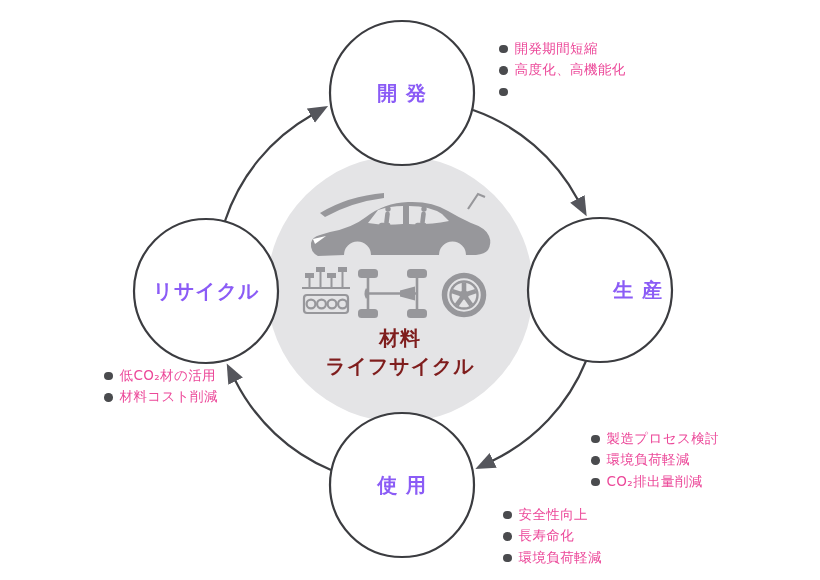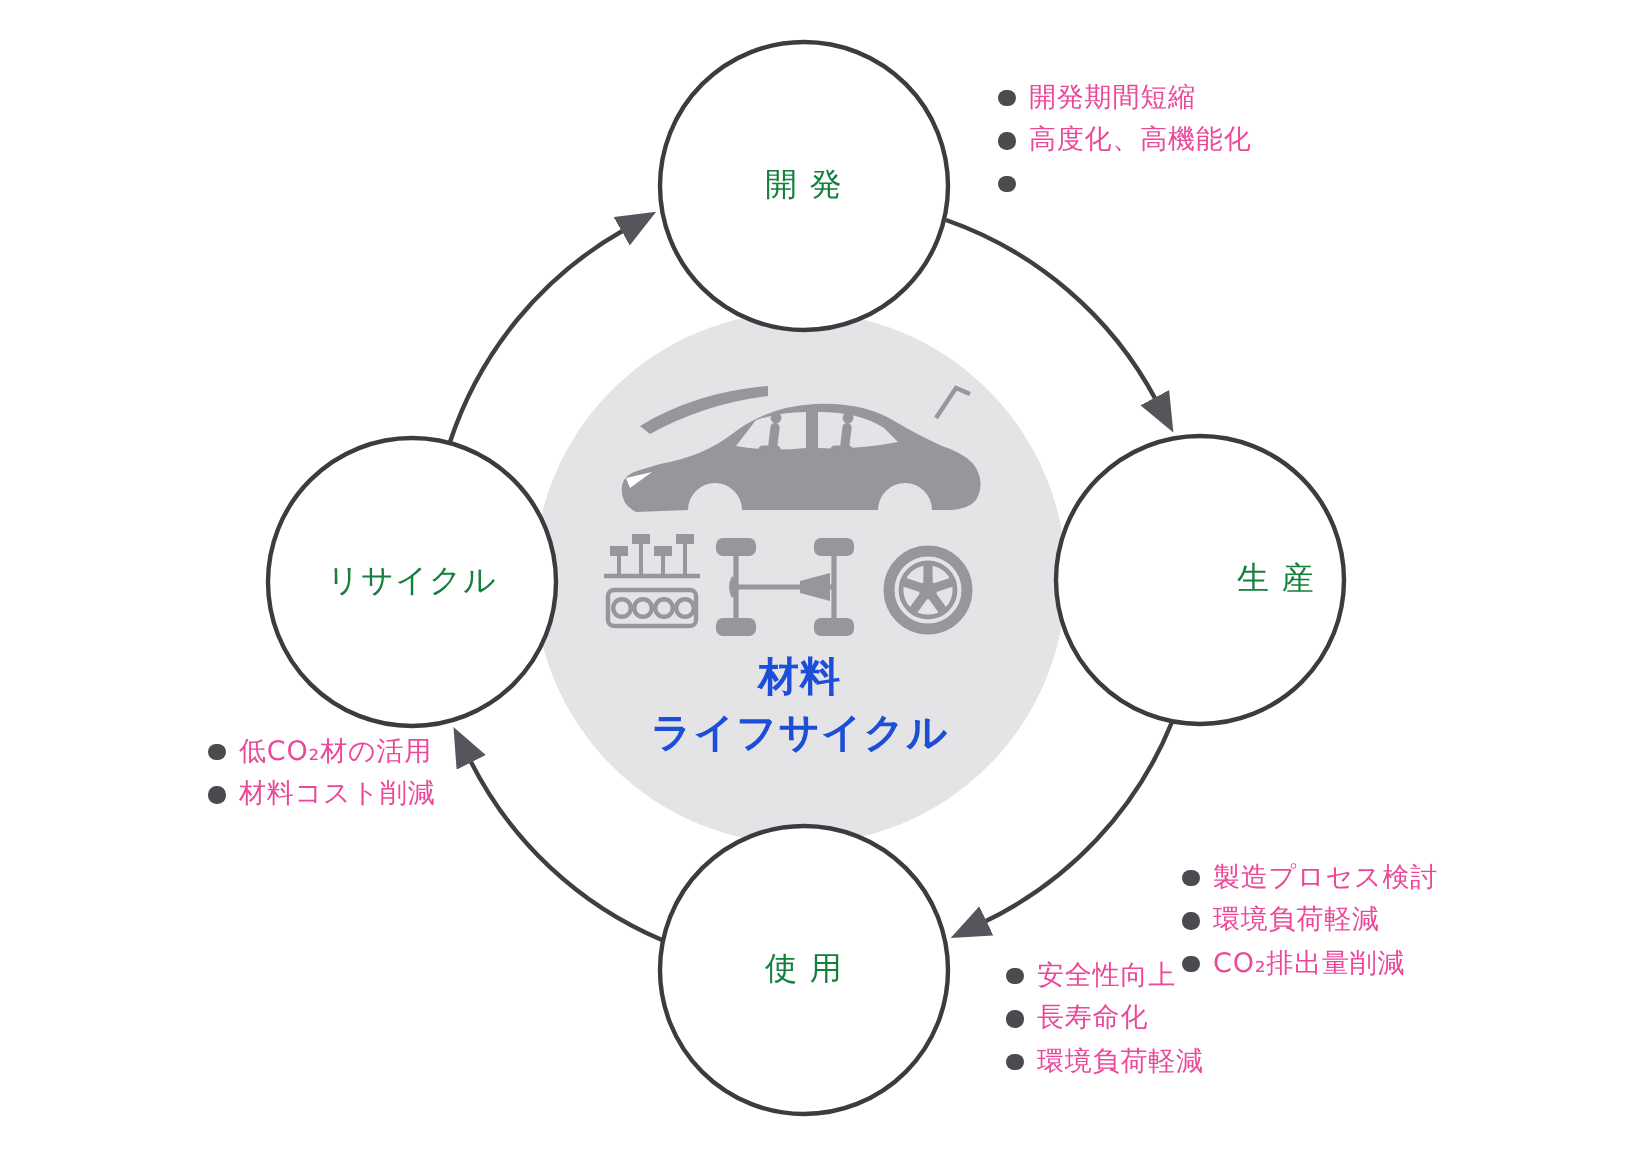--- a/index.html
+++ b/index.html
@@ -3,26 +3,26 @@
 <meta charset="utf-8">
 <style>
   html,body{margin:0;padding:0;background:#ffffff;}
   .stage{
     position:relative;width:820px;height:580px;background:#ffffff;overflow:hidden;
     font-family:"DejaVu Sans","Liberation Sans",sans-serif;
   }
   .stage svg{position:absolute;left:0;top:0;}
   .node-label{
     position:absolute;transform:translate(-50%,-50%);
-    font-size:16px;font-weight:normal;color:#15803d;
+    font-size:20px;font-weight:bold;color:#8b5cf6;
     letter-spacing:0.04em;white-space:nowrap;
   }
   .center-title{
     position:absolute;left:400px;top:324px;transform:translateX(-50%);
-    text-align:center;font-size:20px;font-weight:bold;color:#1d4ed8;
+    text-align:center;font-size:20px;font-weight:bold;color:#7f1d1d;
     line-height:28px;letter-spacing:0.04em;white-space:nowrap;
   }
   .points{
     position:absolute;list-style:none;margin:0;padding:0;
     font-size:13.5px;color:#ec4899;letter-spacing:0.03em;
   }
   .points li{display:flex;align-items:center;height:21.5px;white-space:nowrap;}
   .dot{width:8.5px;height:8.5px;border-radius:50%;background:#4a4b4e;margin-right:7px;flex:none;}
 </style>
 </head>
@@ -161,21 +161,21 @@
     <li>
         <span class="dot"></span>
         <span>環境負荷軽減</span>
       </li>
     <li>
         <span class="dot"></span>
         <span>CO₂排出量削減</span>
       </li>
   </ul>
 
-  <ul class="points" style="left:503px;top:477px;font-family:Liberation Mono, monospace;">
+  <ul class="points" style="left:503px;top:504px;font-family:Liberation Mono, monospace;">
     <li>
         <span class="dot"></span>
         <span>安全性向上</span>
       </li>
     <li>
         <span class="dot"></span>
         <span>長寿命化</span>
       </li>
     <li>
         <span class="dot"></span>

